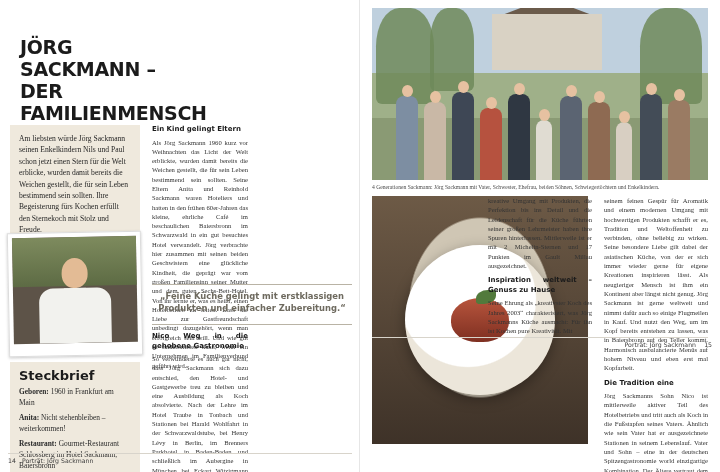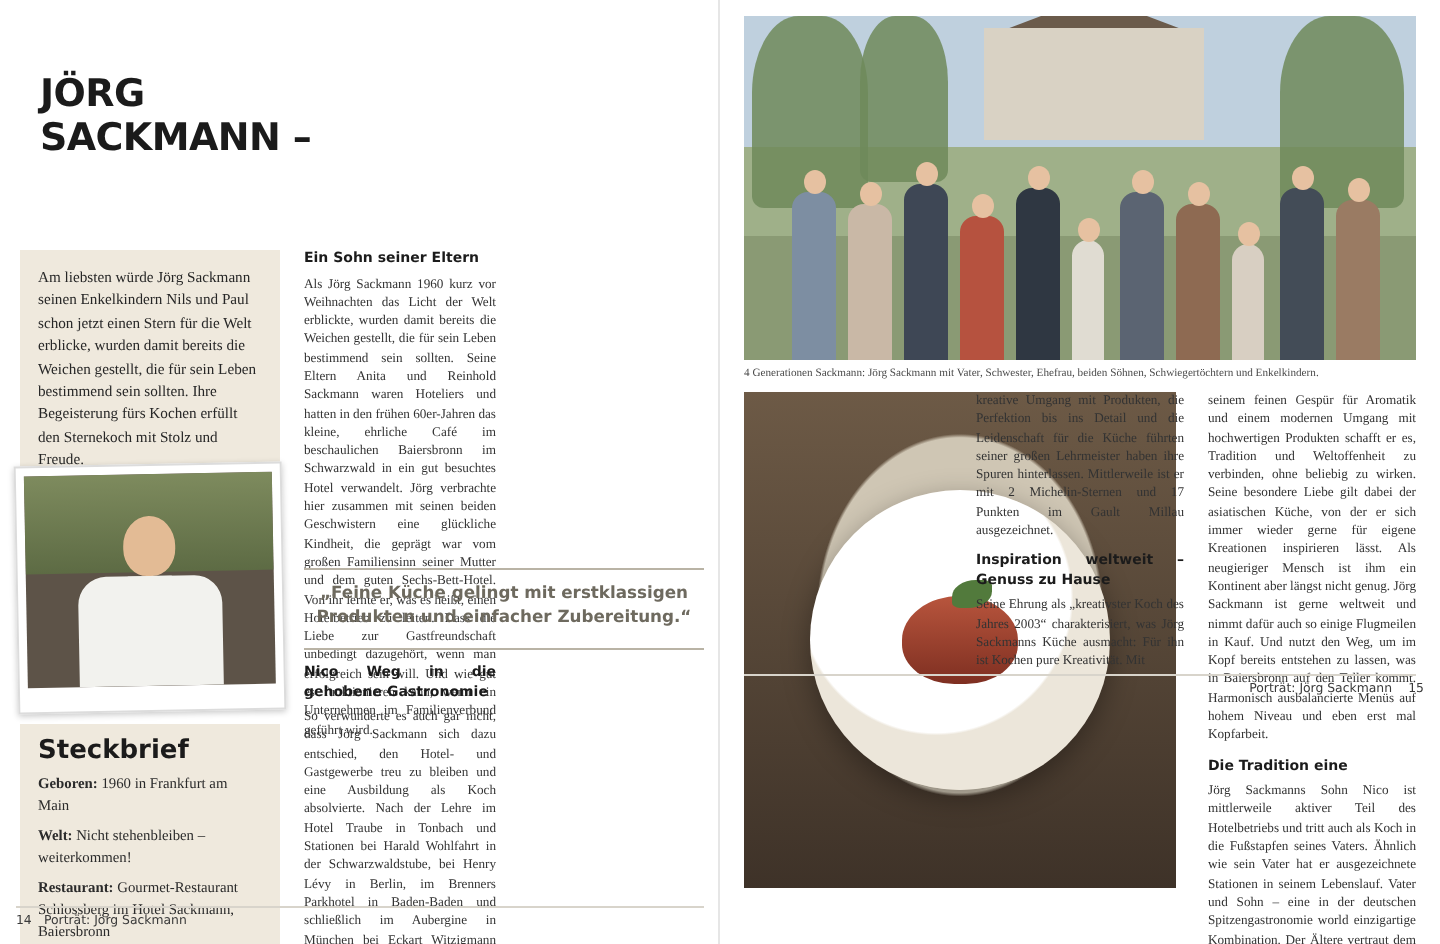--- a/index.html
+++ b/index.html
@@ -205,49 +205,50 @@
 </style>
 </head>
 <body>
 
 <div class="page">
 
   <div class="left">
 
     <div class="headline">
       <div>JÖRG SACKMANN –</div>
+      <div>DER FAMILIENMENSCH</div>
     </div>
 
     <div class="intro-box">Am liebsten würde Jörg Sackmann seinen Enkelkindern Nils und Paul schon jetzt einen Stern für die Welt erblicke, wurden damit bereits die Weichen gestellt, die für sein Leben bestimmend sein sollten. Ihre Begeisterung fürs Kochen erfüllt den Sternekoch mit Stolz und Freude.</div>
 
     <div class="photo-frame">
       <div class="photo-inner">
         <div class="photo-bg-green"></div>
         <div class="photo-chef-head"></div>
         <div class="photo-chef-collar"></div>
         <div class="photo-chef-body"></div>
       </div>
     </div>
 
     <div class="steckbrief-box">
       <div class="steckbrief-title">Steckbrief</div>
       <div class="sb-row">
         <span class="sb-label">Geboren:</span><span> 1960 in Frankfurt am Main</span>
       </div>
       <div class="sb-row">
-        <span class="sb-label">Welt:</span><span> Nicht stehenbleiben – weiterkommen!</span>
+        <span class="sb-label">Anita:</span><span> Nicht stehenbleiben – weiterkommen!</span>
       </div>
       <div class="sb-row">
         <span class="sb-label">Restaurant:</span><span> Gourmet-Restaurant Schlossberg im Hotel Sackmann, Baiersbronn</span>
       </div>
 
     </div>
 
     <div class="lcol lcol-mid">
-      <div class="subhead">Ein Sohn seiner Eltern</div>
+      <div class="subhead">Ein Kind gelingt Eltern</div>
       <p class="para">Als Jörg Sackmann 1960 kurz vor Weihnachten das Licht der Welt erblickte, wurden damit bereits die Weichen gestellt, die für sein Leben bestimmend sein sollten. Seine Eltern Anita und Reinhold Sackmann waren Hoteliers und hatten in den frühen 60er-Jahren das kleine, ehrliche Café im beschaulichen Baiersbronn im Schwarzwald in ein gut besuchtes Hotel verwandelt. Jörg verbrachte hier zusammen mit seinen beiden Geschwistern eine glückliche Kindheit, die geprägt war vom großen Familiensinn seiner Mutter und dem guten Sechs-Bett-Hotel. Von ihr lernte er, was es heißt, einen Hotelbetrieb zu leiten. Dass die Liebe zur Gastfreundschaft unbedingt dazugehört, wenn man erfolgreich sein will. Und wie gut es funktionieren kann, wenn ein Unternehmen im Familienverbund geführt wird.</p>
     </div>
 
     <div class="lcol lcol-right">
       <p class="para" style="visibility:hidden">kreative Umgang mit Produkten, die Perfektion bis ins Detail und die Leidenschaft für die Küche führten seiner großen Lehrmeister haben ihre Spuren hinterlassen. Mittlerweile ist er mit 2 Michelin-Sternen und 17 Punkten im Gault Millau ausgezeichnet.</p>
     </div>
 
     <div class="pq-rule top"></div>
     <div class="pullquote">„Feine Küche gelingt mit erstklassigen Produkten und einfacher Zubereitung.“</div>
     <div class="pq-rule bottom"></div>

